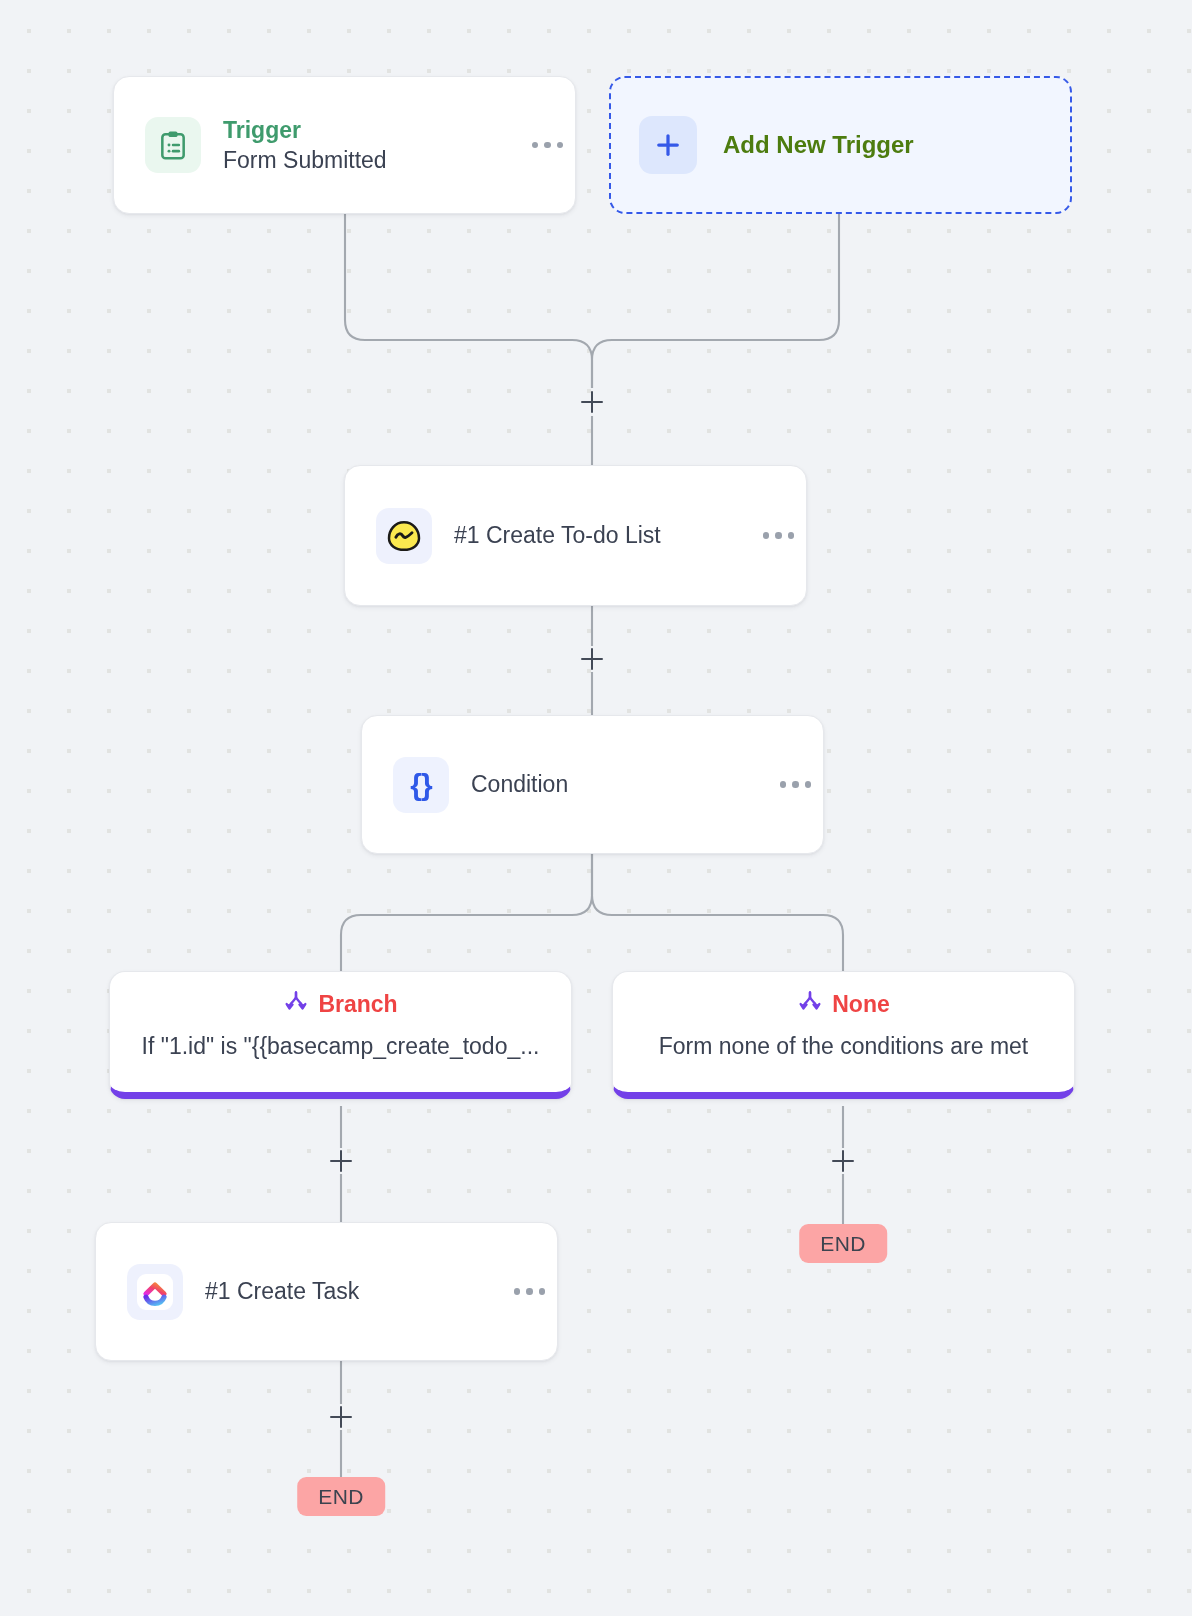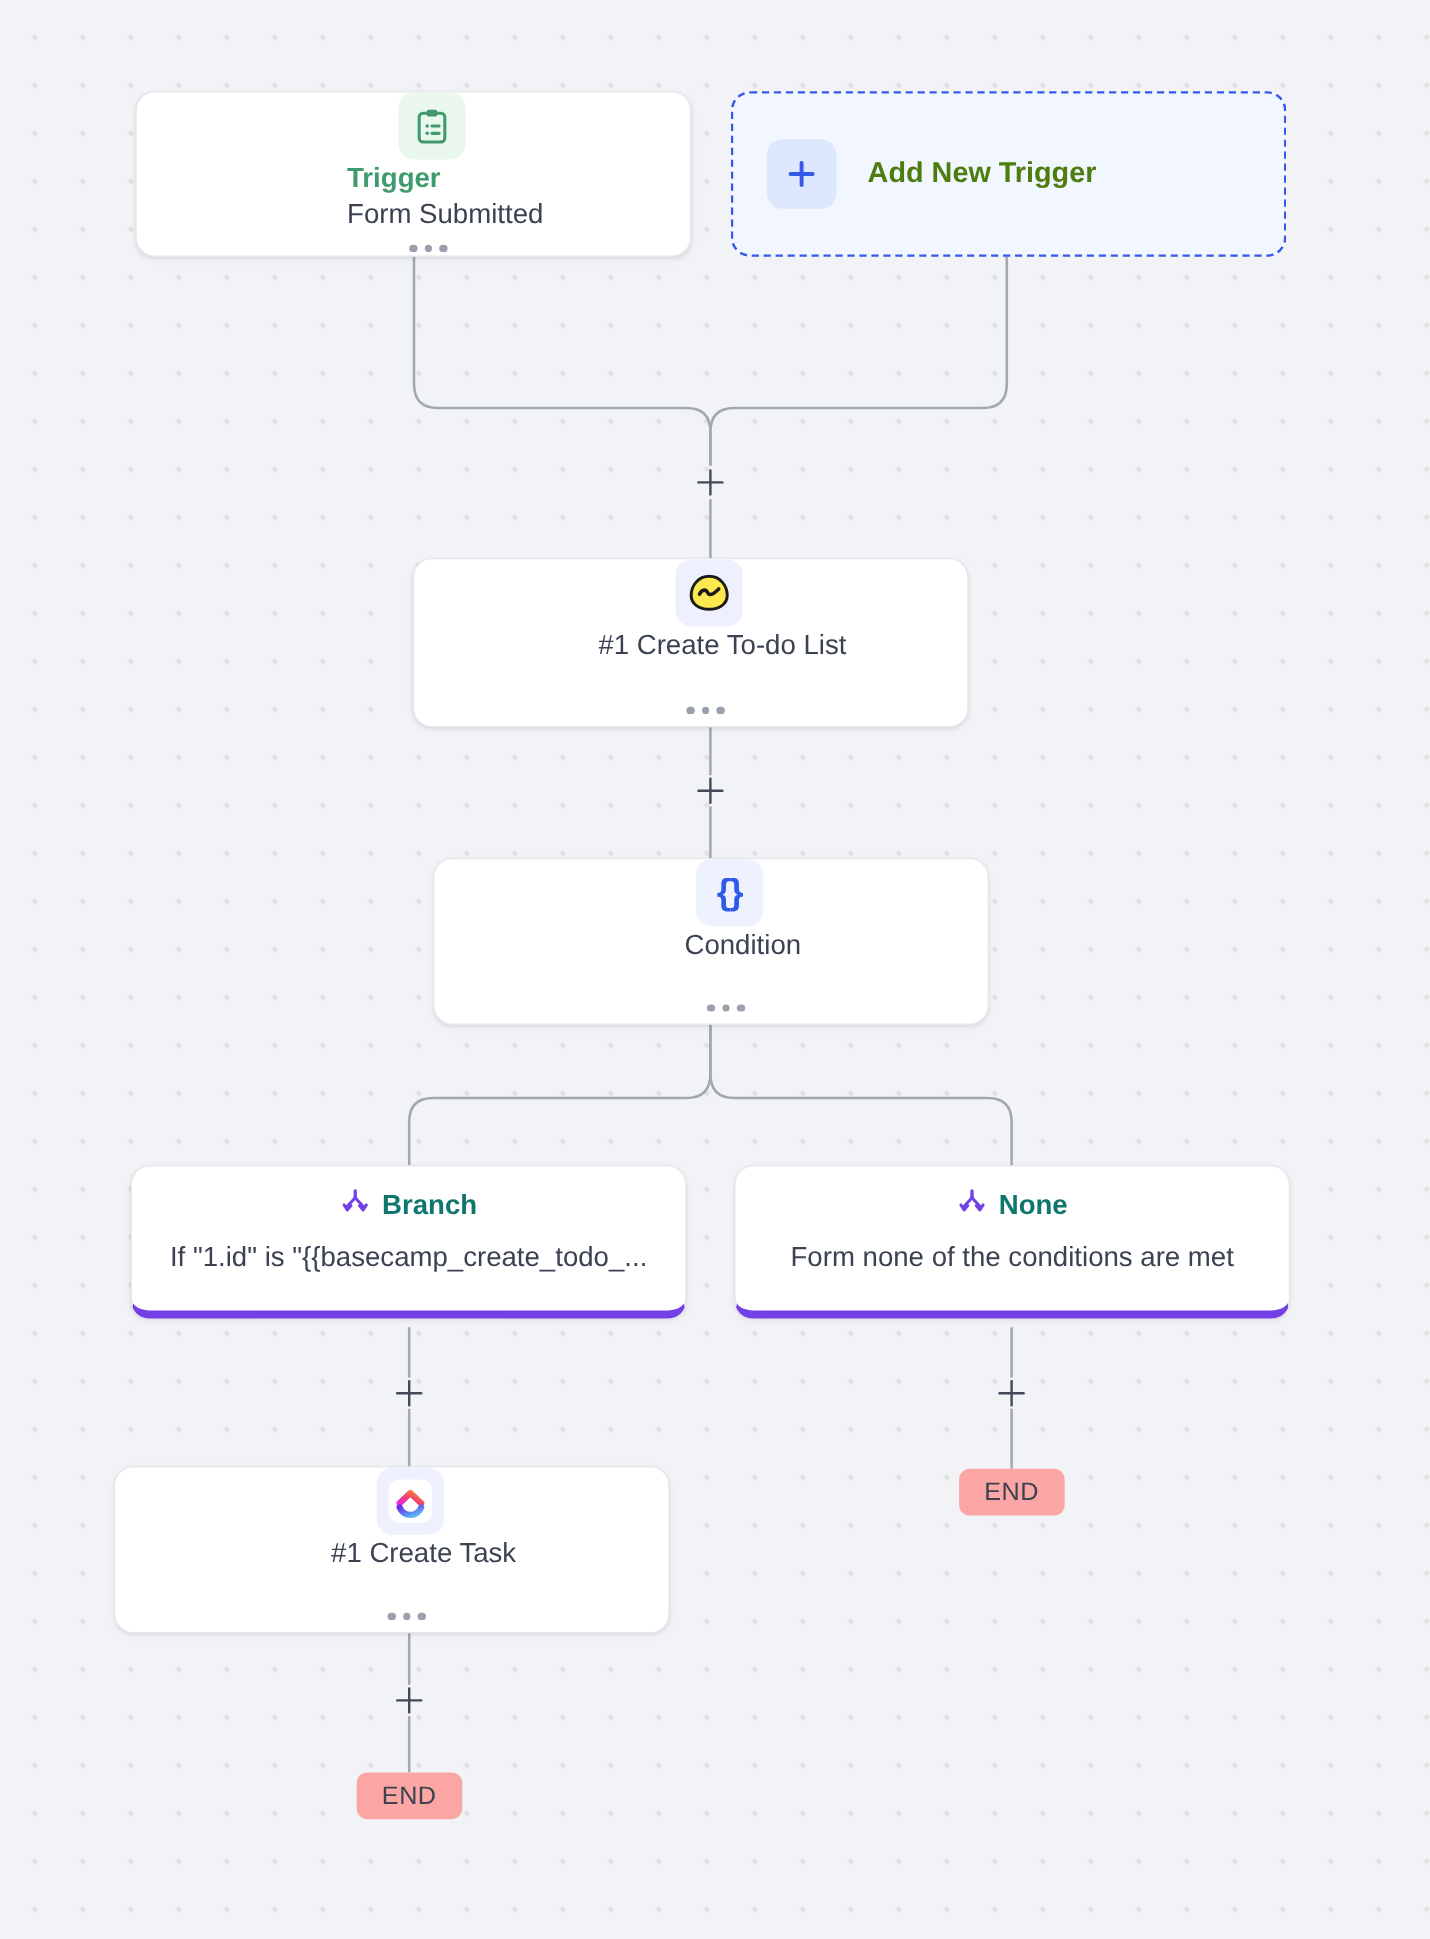--- a/index.html
+++ b/index.html
@@ -86,21 +86,20 @@
     position: absolute;
     background: #ffffff;
     border: 1px solid #e6e8ec;
     border-radius: 16px;
     box-shadow: 0 2px 5px rgba(34, 41, 57, 0.06),
                 0 1px 2px rgba(34, 41, 57, 0.05);
     box-sizing: border-box;
     display: flex;
     align-items: center;
     cursor: pointer;
-    flex-direction: column;
   }
 
   .node-icon-box {
     width: 56px;
     height: 56px;
     border-radius: 13px;
     display: flex;
     align-items: center;
     justify-content: center;
     flex: 0 0 auto;
@@ -237,21 +236,21 @@
   #branch-card  { left: 109px; top: 971px; width: 463px; height: 128px; }
   #none-card    { left: 612px; top: 971px; width: 463px; height: 128px; }
 
   .branch-head {
     display: flex;
     align-items: center;
     justify-content: center;
     gap: 9px;
   }
   .branch-label {
-    color: #0f766e;
+    color: #ef4444;
     font-size: 23px;
     font-weight: bold;
     line-height: 1;
   }
   .branch-desc {
     margin-top: 13px;
     color: #3b4252;
     font-size: 23px;
     line-height: 1.3;
     white-space: nowrap;

